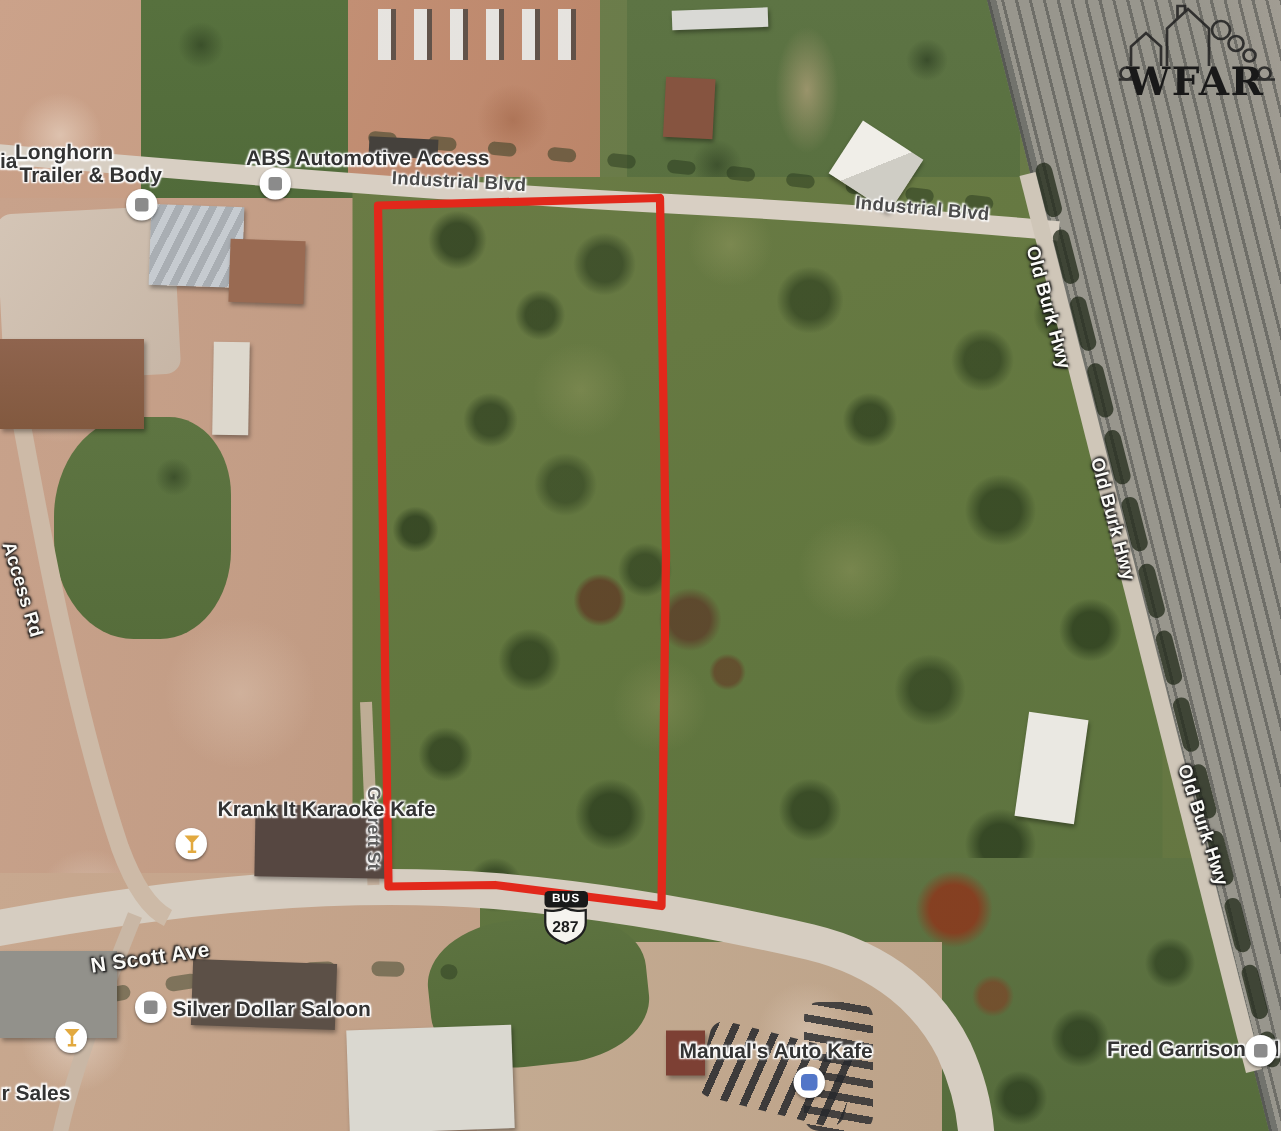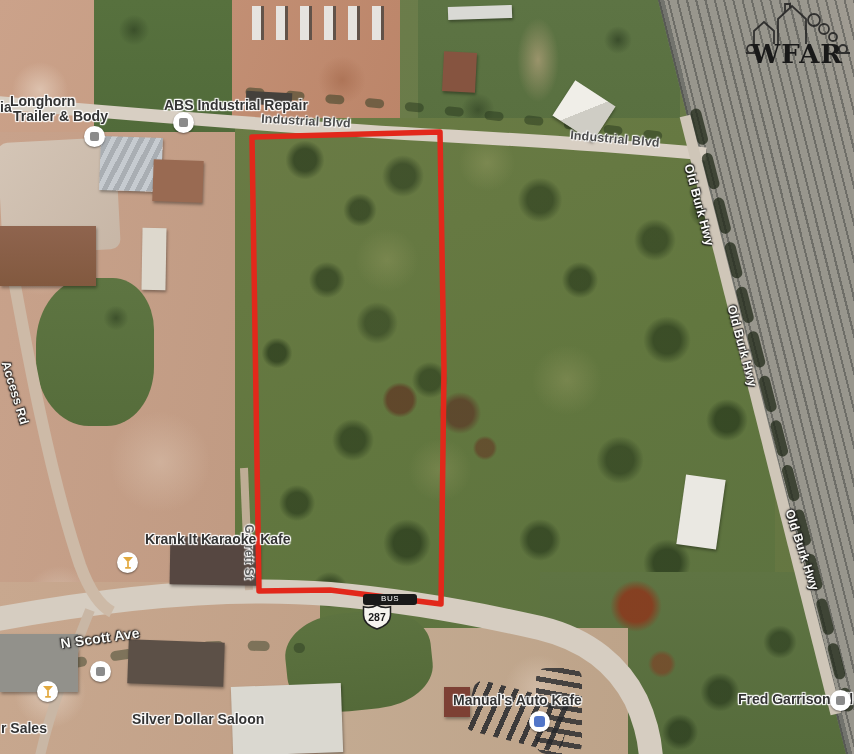--- a/index.html
+++ b/index.html
@@ -21,22 +21,22 @@
        text-shadow:0 0 2px #fff,0 0 2px #fff,1px 1px 1px #fff,-1px -1px 1px #fff;}
   .road-light{font-size:12.5px;font-weight:700;color:#fbfbf8;letter-spacing:.2px;
        text-shadow:0 0 2px rgba(25,25,25,.95),0 0 3px rgba(25,25,25,.8),1px 1px 1px rgba(25,25,25,.9),-1px -1px 1px rgba(25,25,25,.7);}
   .road-big{font-size:14px;}
   
   .mk{width:21px;height:21px;border-radius:50%;background:#fff;
       box-shadow:0 1px 2px rgba(0,0,0,.45);display:flex;align-items:center;justify-content:center;}
   .ic-sq{width:9px;height:9px;border-radius:2px;background:#8b8b8b;}
   .ic-blue{width:11px;height:11px;border-radius:3px;background:#5276c8;}
   
-  .bus{position:absolute;background:#191919;color:#fff;font-size:8px;font-weight:400;
-       letter-spacing:.6px;padding:1px 18px 2px;border-radius:3px;line-height:1;}
+  .bus{position:absolute;background:#191919;color:#fff;font-size:8px;font-weight:700;
+       letter-spacing:.6px;padding:1px 5px 2px;border-radius:3px;line-height:1;}
 </style>
 </head>
 <body>
 
 <div id="map">
 
   <div class="t" style="left:0;top:0;width:262px;height:138px;
        background:radial-gradient(circle 40px at 40px 90px,rgba(226,202,184,.8),transparent 70%),
                   radial-gradient(circle 50px at 200px 60px,rgba(205,160,130,.9),transparent 75%),
                   linear-gradient(120deg,#cba28a,#c49a80);"></div>
@@ -191,37 +191,37 @@
 
   <span class="lbl-poi" style="left:0;top:99px;">ia</span>
   <div class="lbl-poi" style="left:10px;top:94px;line-height:15px;">
     <div>Longhorn</div>
     <div style="padding-left:3px;">Trailer &amp; Body</div>
   </div>
   <div class="mk" style="left:84px;top:126px;">
     <span class="ic-sq"></span>
     </div>
 
-  <span class="lbl-poi" style="left:164px;top:97px;">ABS Industrial Repair</span>
+  <span class="lbl-poi" style="left:164px;top:97px;">ABS Automotive Access</span>
   <div class="mk" style="left:173px;top:112px;">
     <span class="ic-sq"></span>
     </div>
 
   <div class="mk" style="left:117px;top:552px;">
     <svg width="12" height="13" viewBox="0 0 12 13">
       <path d="M1 1 H11 L6 6.6 Z" fill="#e2a93f"></path>
       <path d="M6 6 V11 M3.2 11.8 H8.8" stroke="#e2a93f" stroke-width="1.7" fill="none"></path>
     </svg>
     </div>
   <span class="lbl-poi" style="left:145px;top:531px;">Krank It Karaoke Kafe</span>
 
   <div class="mk" style="left:90px;top:661px;">
     <span class="ic-sq"></span>
     </div>
-  <span class="lbl-poi" style="left:132px;top:664px;margin-top:47px;">Silver Dollar Saloon</span>
+  <span class="lbl-poi" style="left:115px;top:664px;">Silver Dollar Saloon</span>
 
   <div class="mk" style="left:37px;top:681px;">
     <svg width="12" height="13" viewBox="0 0 12 13">
       <path d="M1 1 H11 L6 6.6 Z" fill="#e2a93f"></path>
       <path d="M6 6 V11 M3.2 11.8 H8.8" stroke="#e2a93f" stroke-width="1.7" fill="none"></path>
     </svg>
     </div>
   <span class="lbl-poi" style="left:1px;top:720px;">r Sales</span>
 
   <span class="lbl-poi" style="left:453px;top:692px;">Manual's Auto Kafe</span>

